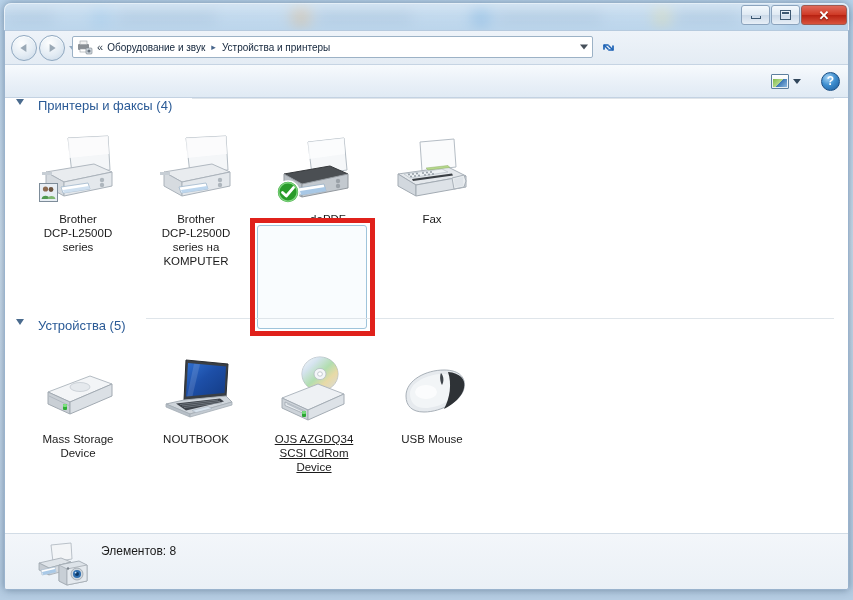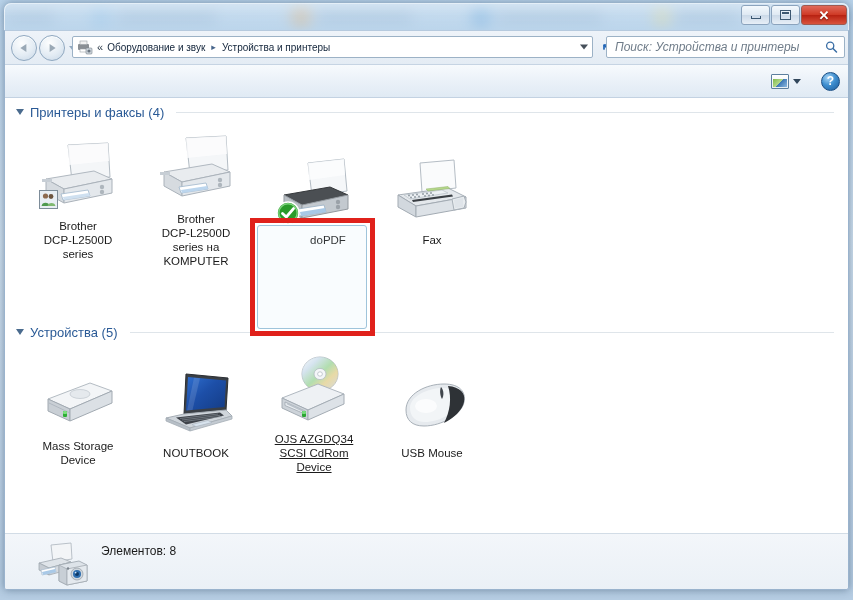--- a/index.html
+++ b/index.html
@@ -354,22 +354,22 @@
     position: relative;
     height: 435px;
     background: #ffffff;
     overflow: hidden;
   }
 
   .group-header {
     position: relative;
     height: 28px;
     display: flex;
-    align-items: center;
     padding-left: 12px;
+    gap: 8px;
   }
   .group-arrow {
     width: 0; height: 0;
     border-top: 4px solid transparent;
     border-bottom: 4px solid transparent;
     border-left: 6px solid #4a6b8e;
     transform: rotate(90deg);
     margin-right: 7px;
     cursor: default;
   }
@@ -383,21 +383,20 @@
     flex: 1;
     height: 1px;
     background: #dfe5ea;
     margin-left: 12px;
     margin-right: 14px;
   }
 
   .item-row {
     display: flex;
     padding-left: 14px;
-    align-items: center;
   }
   .device-item {
     width: 118px;
     display: flex;
     flex-direction: column;
     align-items: center;
     padding-top: 6px;
     padding-bottom: 6px;
     cursor: default;
     position: relative;
@@ -549,29 +548,20 @@
 
       <div id="refresh-btn">
         <svg width="15" height="15" viewBox="0 0 15 15">
           <path d="M3 9 L3 5 L7 5" fill="none" stroke="#1d62b5" stroke-width="1.7" stroke-linecap="round" stroke-linejoin="round"></path>
           <path d="M12 6 L12 10 L8 10" fill="none" stroke="#1d62b5" stroke-width="1.7" stroke-linecap="round" stroke-linejoin="round"></path>
           <path d="M3 5 L7.5 9.5" fill="none" stroke="#1d62b5" stroke-width="1.5"></path>
           <path d="M12 10 L7.5 5.5" fill="none" stroke="#1d62b5" stroke-width="1.5"></path>
         </svg>
       </div>
 
-      <div id="searchbox">
-        <span id="search-placeholder">Поиск: Устройства и принтеры</span>
-        <span id="search-icon">
-          <svg width="13" height="13" viewBox="0 0 13 13">
-            <circle cx="5.2" cy="5.2" r="3.6" fill="none" stroke="#3a6ea5" stroke-width="1.3"></circle>
-            <line x1="8" y1="8" x2="11.5" y2="11.5" stroke="#3a6ea5" stroke-width="1.5" stroke-linecap="round"></line>
-          </svg>
-        </span>
-      </div>
     </div>
 
     <div id="command-bar">
       <div id="cmd-right">
         <div id="view-icon"></div>
         <div id="view-caret"></div>
         <div id="help-icon">?</div>
       </div>
     </div>
 

